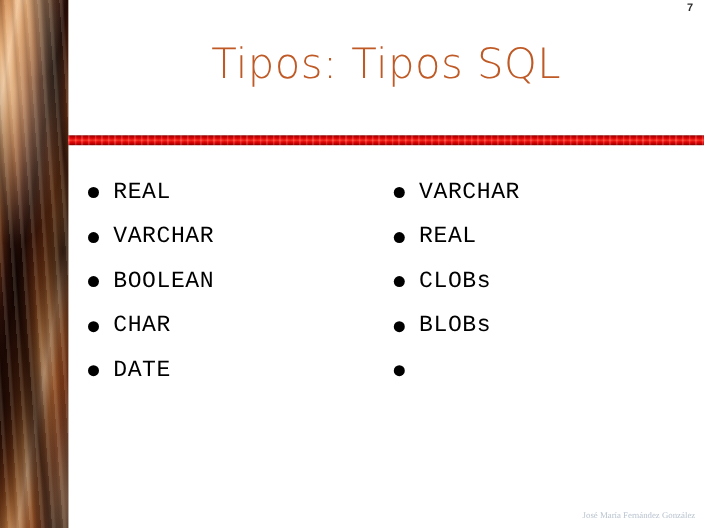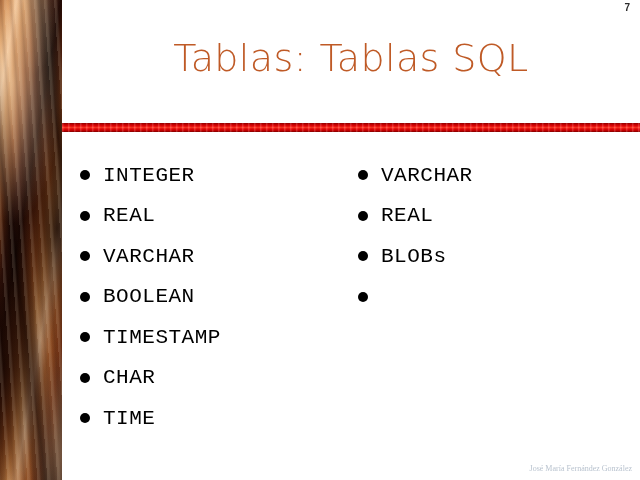--- a/index.html
+++ b/index.html
@@ -174,68 +174,64 @@
 
   <div id="texture-band">
     <div class="grain g1"></div>
     <div class="grain g2"></div>
     <div class="grain g3"></div>
     <div class="grain g4"></div>
   </div>
 
   <div id="page-number">7</div>
 
-  <div id="slide-title">Tablas: Tablas SQL</div>
+  <div id="slide-title">Tipos: Tipos SQL</div>
 
   <div id="title-rule">
     <div class="rule-sheen"></div>
   </div>
 
   <div class="bullet-column" id="column-left">
     <div class="bullet-item">
       <span class="bullet-marker"></span>
-      <span class="bullet-label">INTEGER</span>
-    </div>
-    <div class="bullet-item">
-      <span class="bullet-marker"></span>
       <span class="bullet-label">REAL</span>
     </div>
     <div class="bullet-item">
       <span class="bullet-marker"></span>
       <span class="bullet-label">VARCHAR</span>
     </div>
     <div class="bullet-item">
       <span class="bullet-marker"></span>
       <span class="bullet-label">BOOLEAN</span>
     </div>
     <div class="bullet-item">
       <span class="bullet-marker"></span>
-      <span class="bullet-label">TIMESTAMP</span>
-    </div>
-    <div class="bullet-item">
-      <span class="bullet-marker"></span>
       <span class="bullet-label">CHAR</span>
     </div>
     <div class="bullet-item">
       <span class="bullet-marker"></span>
-      <span class="bullet-label">TIME</span>
+      <span class="bullet-label">DATE</span>
     </div>
   </div>
 
   <div class="bullet-column" id="column-right">
     <div class="bullet-item">
       <span class="bullet-marker"></span>
       <span class="bullet-label">VARCHAR</span>
     </div>
     <div class="bullet-item">
       <span class="bullet-marker"></span>
       <span class="bullet-label">REAL</span>
     </div>
     <div class="bullet-item">
       <span class="bullet-marker"></span>
+      <span class="bullet-label">CLOBs</span>
+    </div>
+    <div class="bullet-item">
+      <span class="bullet-marker"></span>
       <span class="bullet-label">BLOBs</span>
     </div>
     <div class="bullet-item">
       <span class="bullet-marker"></span>
     </div>
   </div>
 
   <div id="footer-credit">José María Fernández González</div>
 
 </div>

